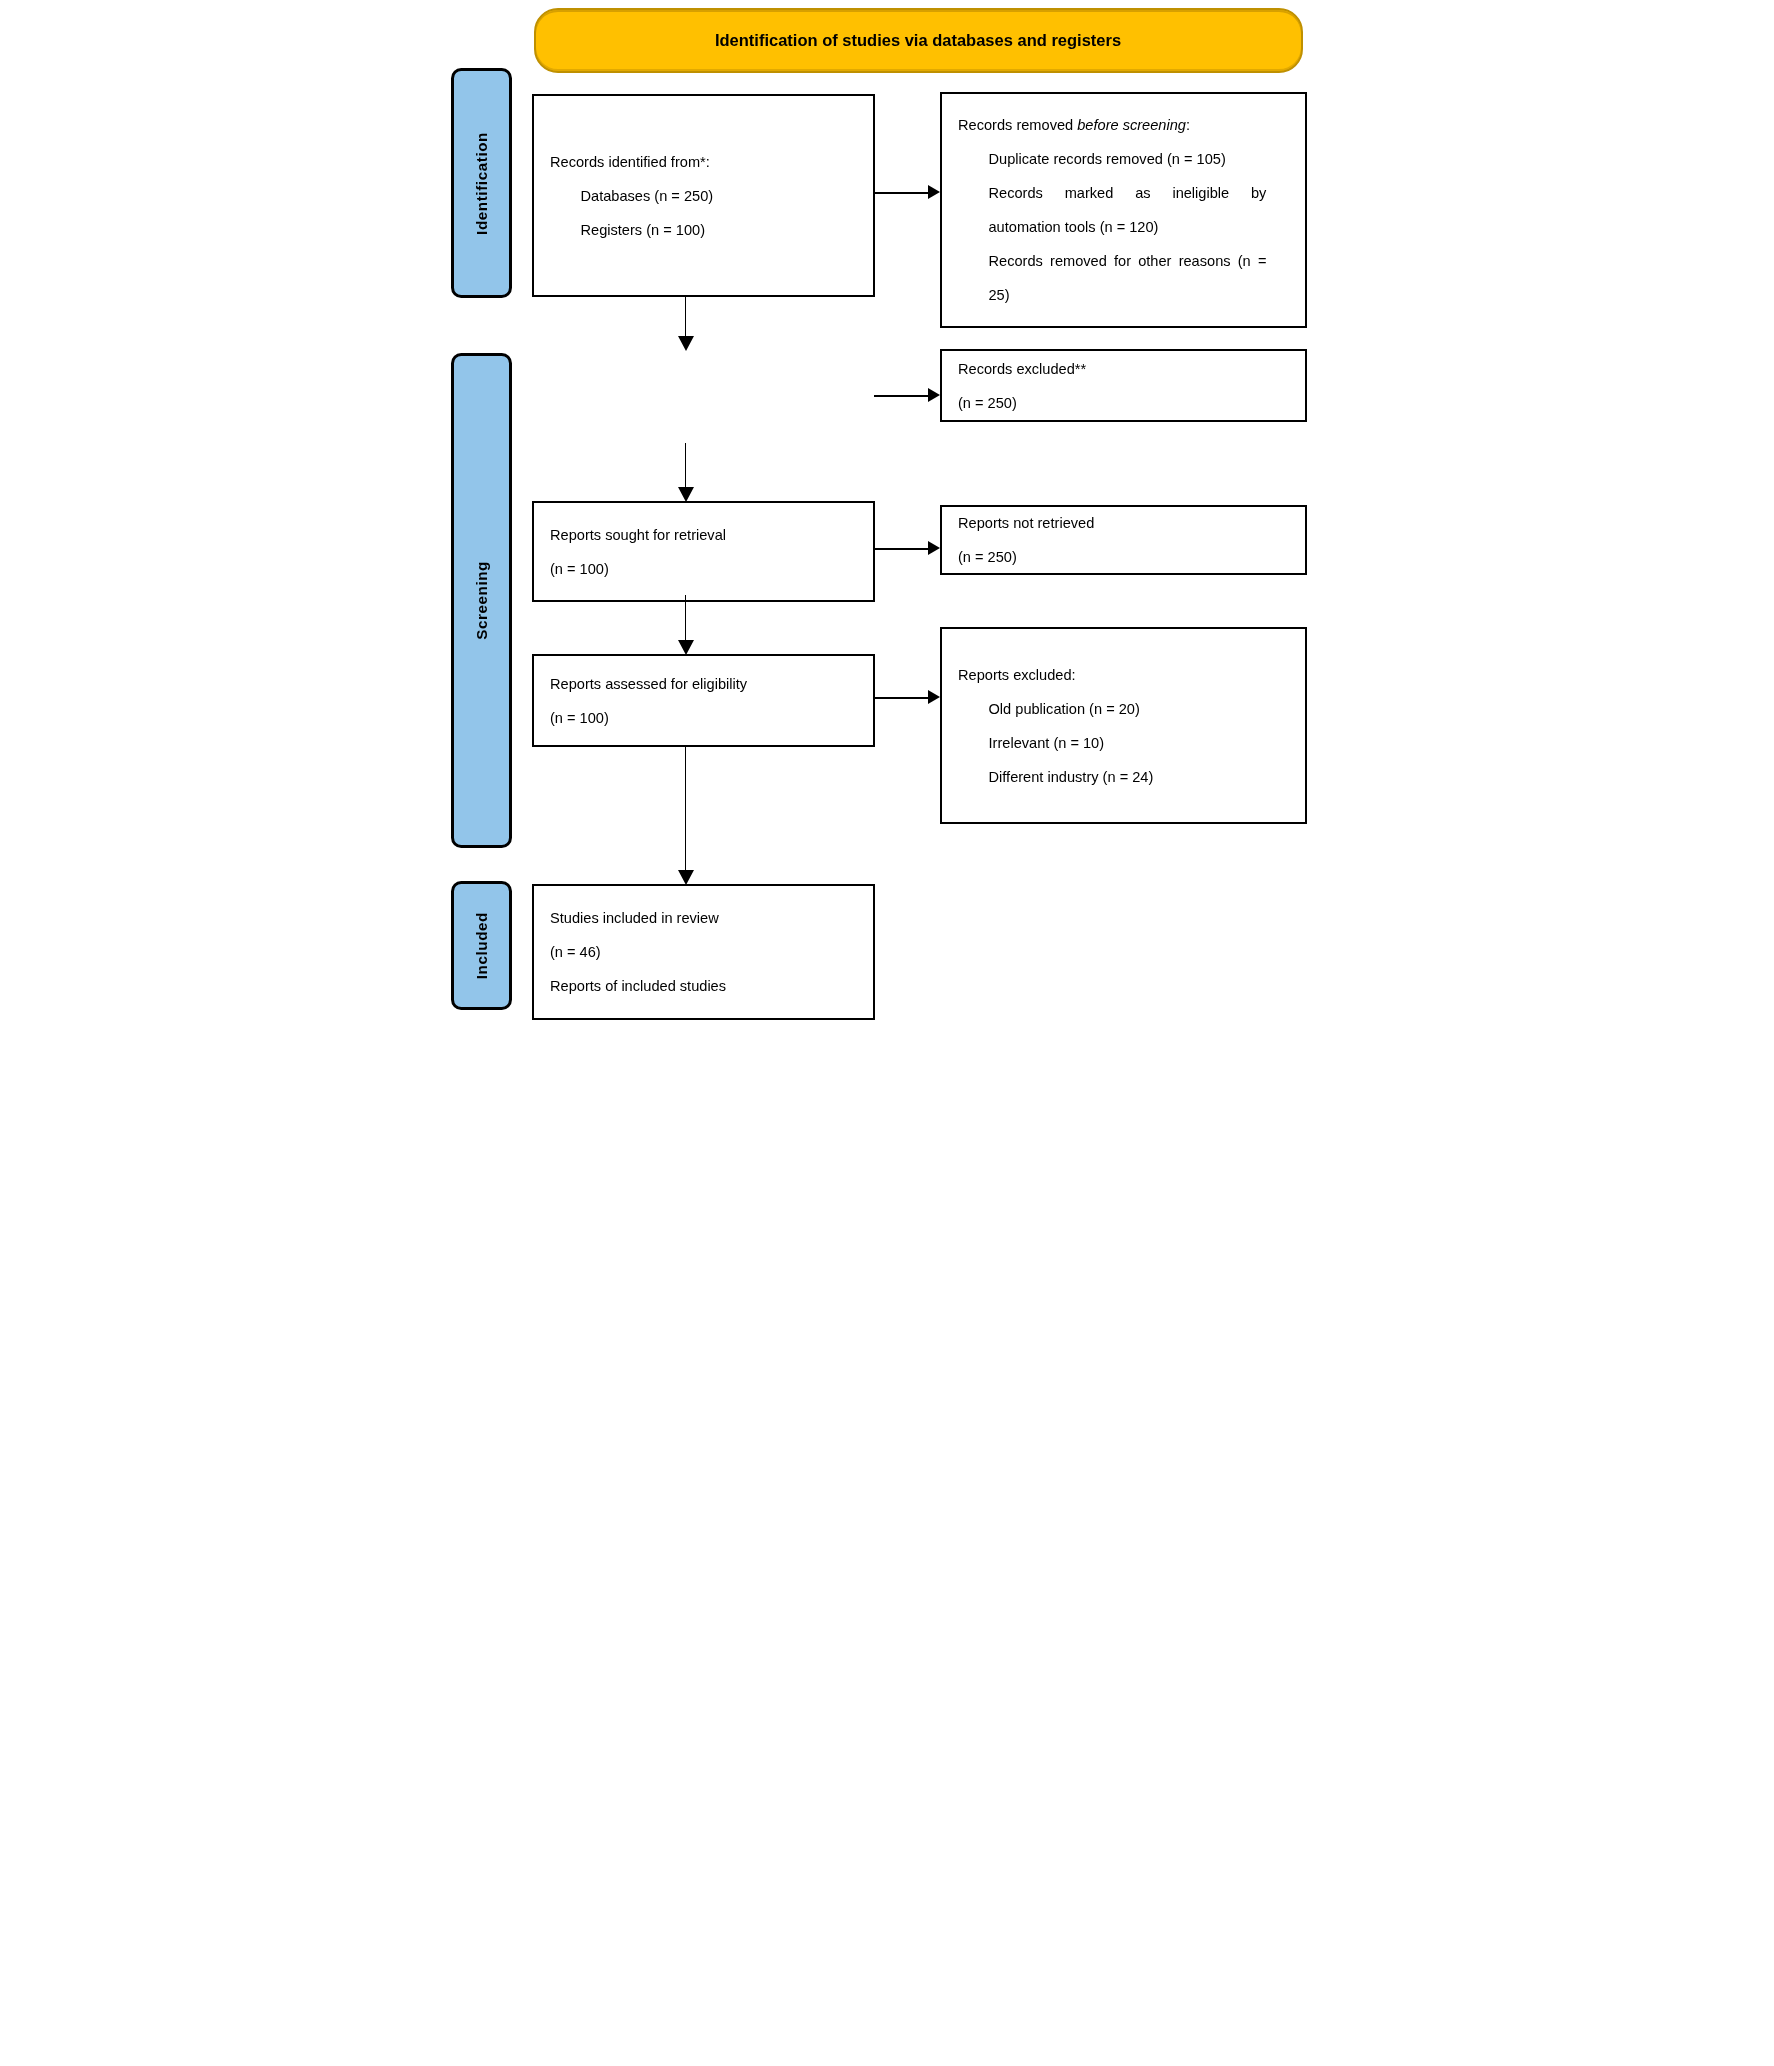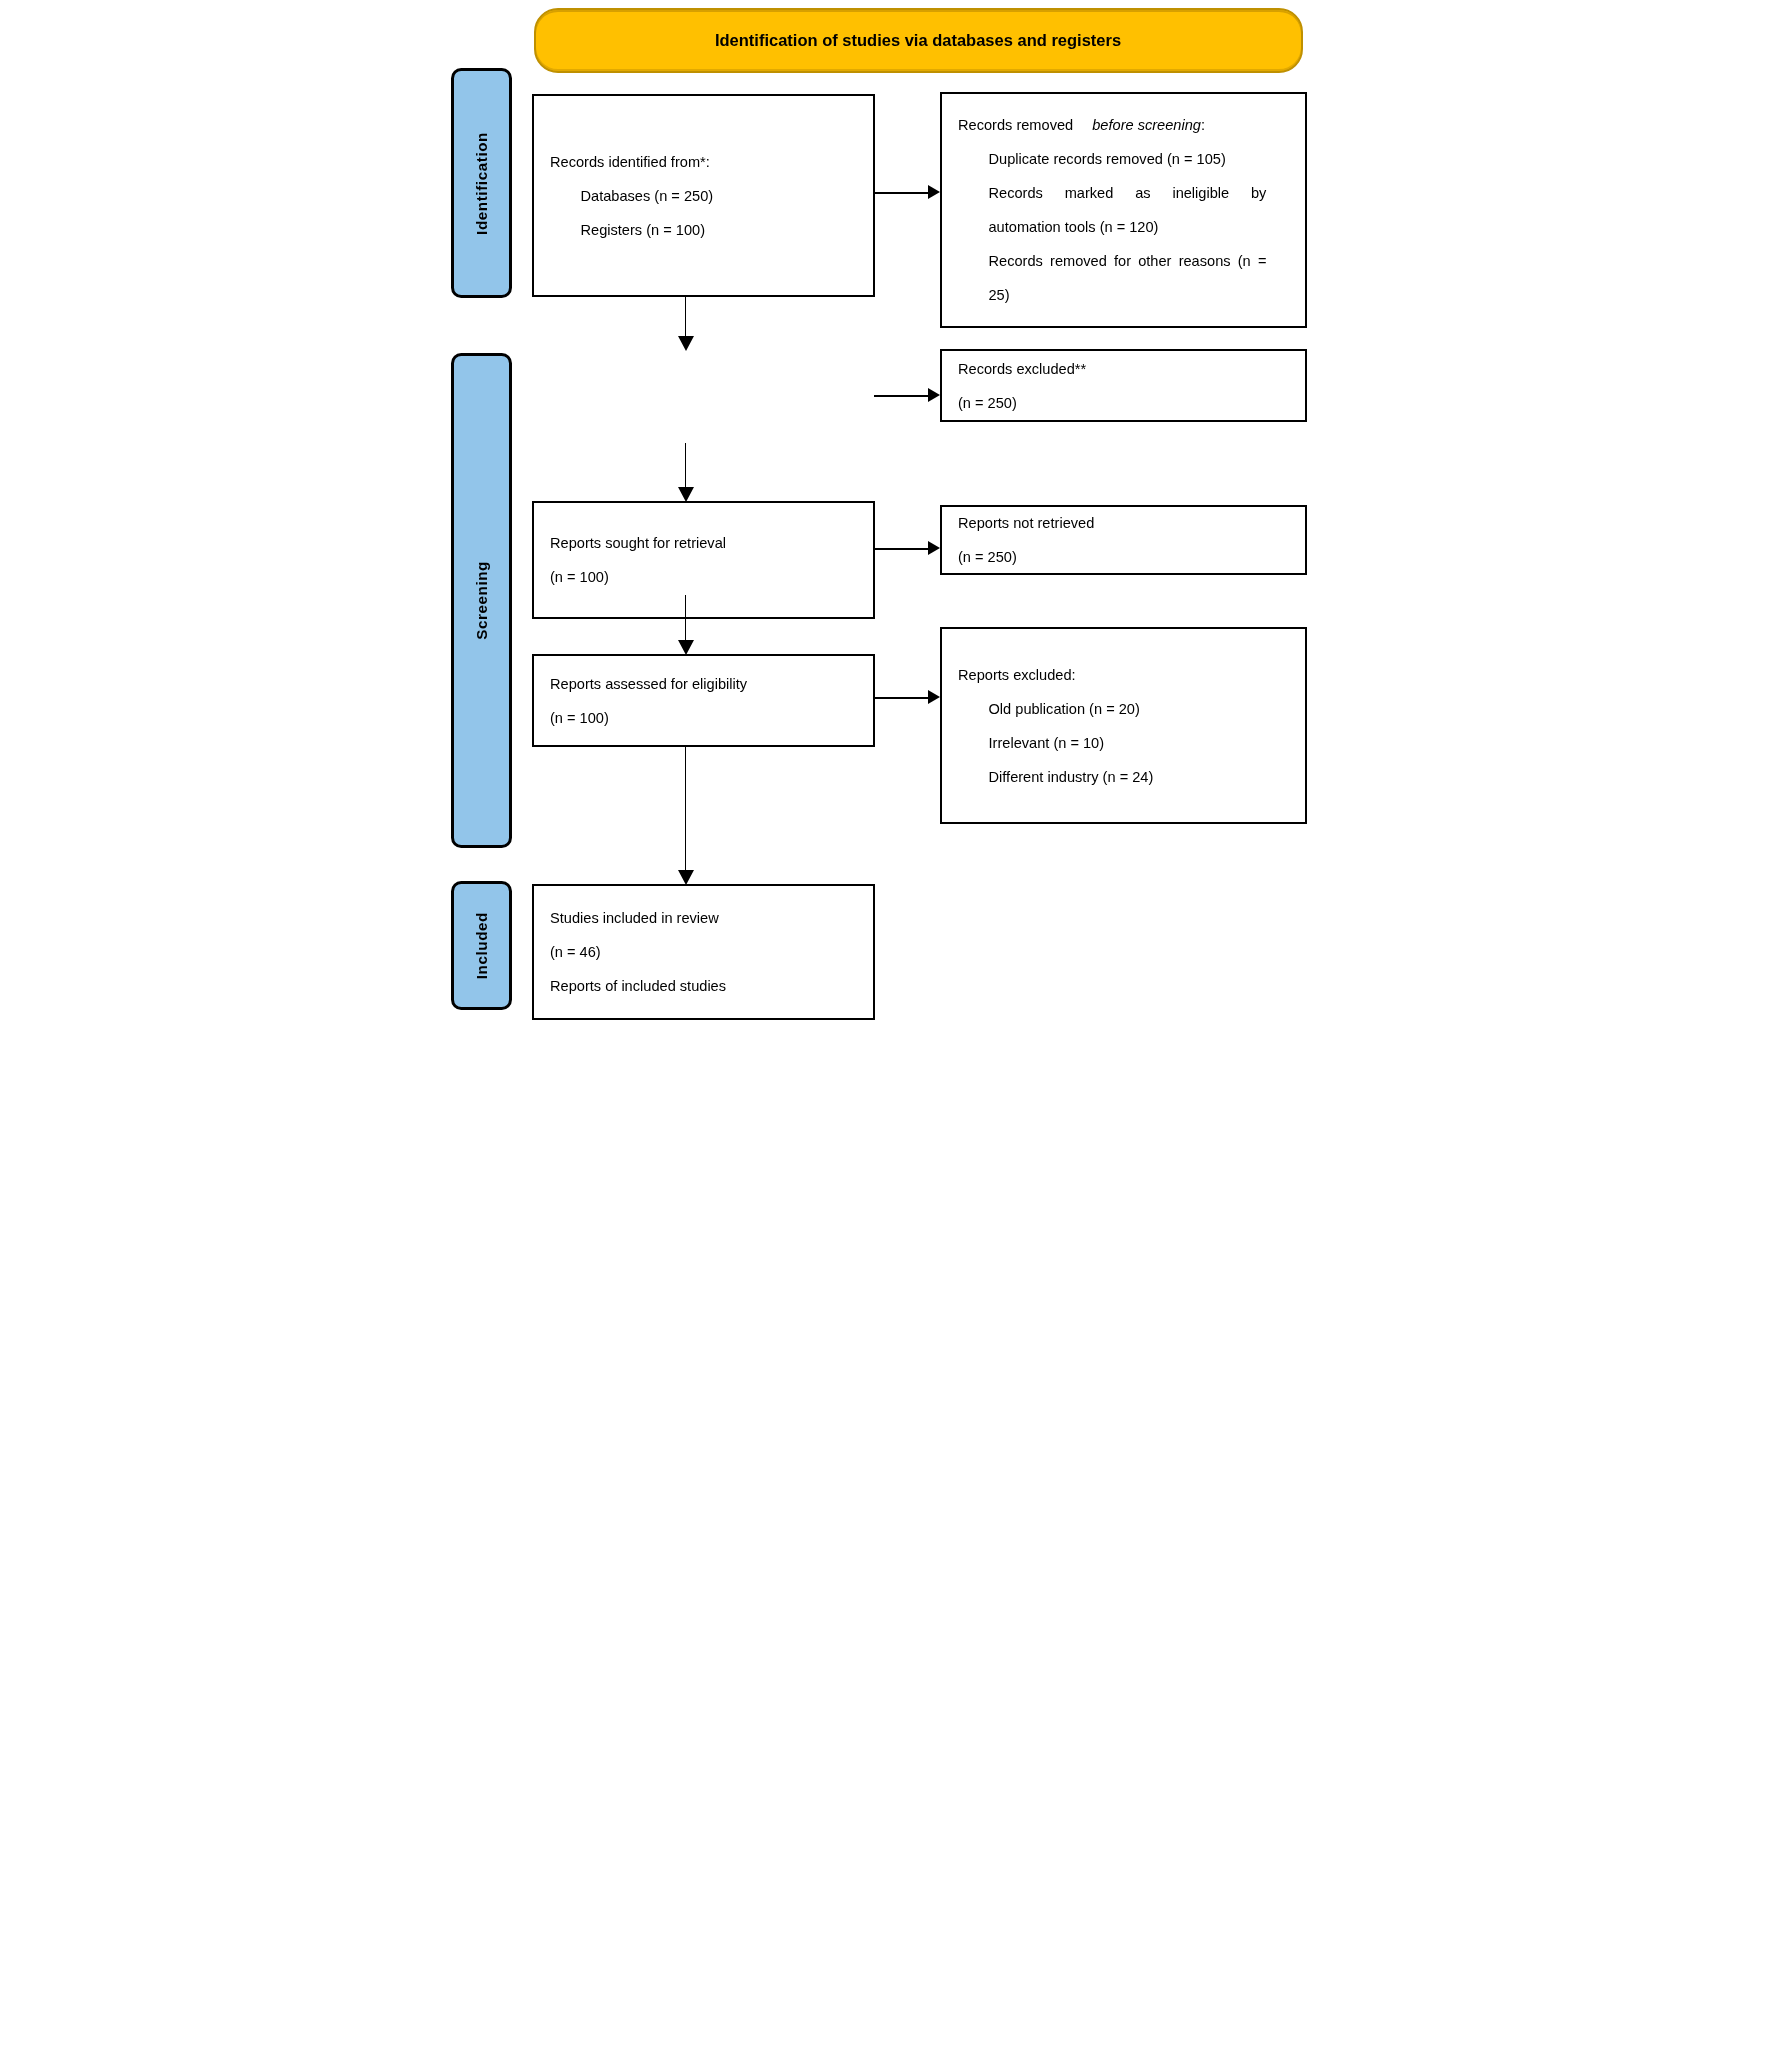--- a/index.html
+++ b/index.html
@@ -55,39 +55,39 @@
   }
   .box .line{font-size:14.6px;line-height:34px;}
   .box .indent{padding-left:30.5px;}
   .box .justify{text-align:justify;padding-right:25.4px;}
   .col1{left:88px;width:343px;}
   .col2{left:496px;width:367px;}
   .box-records-identified{top:94px;height:203px;}
   .box-records-removed{top:92px;height:236px;}
   .box-records-screened{top:350px;height:93px;}
   .box-records-excluded{top:349px;height:73px;}
-  .box-reports-sought{top:501px;height:118px;}
+  .box-reports-sought{top:501px;height:101px;}
   .box-reports-not-retrieved{top:505px;height:70px;}
   .box-reports-assessed{top:654px;height:93px;}
   .box-reports-excluded{top:627px;height:197px;}
   .box-studies-included{top:884px;height:136px;justify-content:center;}
   
   .vline{position:absolute;width:1.9px;background:var(--line-color,#000);left:241px;}
   .varrowhead{
     position:absolute;left:234px;width:0;height:0;
     border-left:8.3px solid transparent;border-right:8.3px solid transparent;
     border-top:15.2px solid var(--line-color,#000);
   }
   .hline{position:absolute;height:1.9px;background:var(--line-color,#000);left:430px;width:55px;}
   .harrowhead{
     position:absolute;left:484px;width:0;height:0;
     border-top:7.6px solid transparent;border-bottom:7.6px solid transparent;
     border-left:12.7px solid var(--line-color,#000);
   }
-  i{margin-left:15px;}
+  i{}
 </style>
 </head>
 <body>
 
 <div class="canvas">
 
   <div class="banner">
     <div class="banner-title">Identification of studies via databases and registers</div>
   </div>
 

